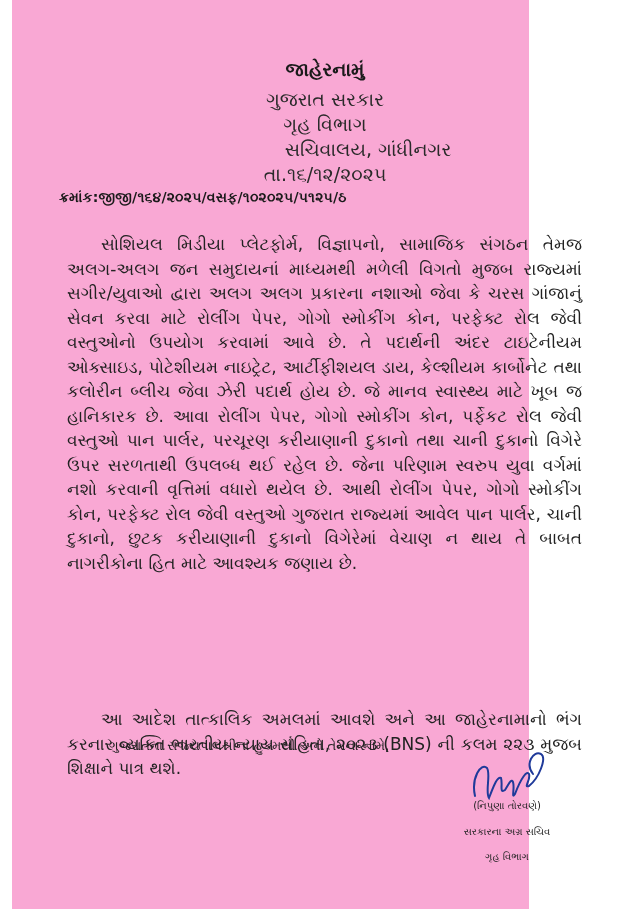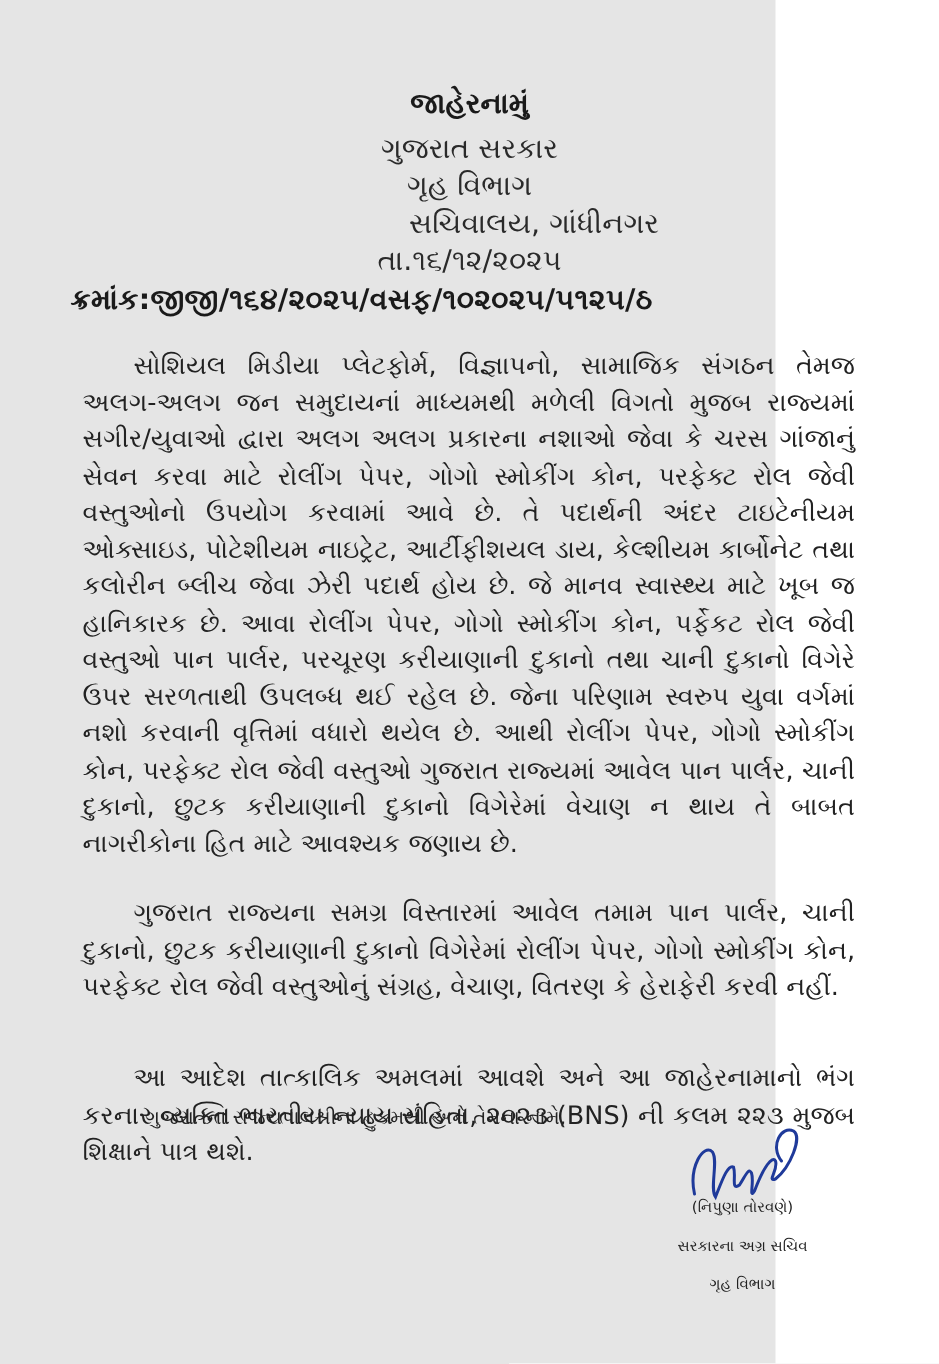--- a/index.html
+++ b/index.html
@@ -1,23 +1,23 @@
 <!DOCTYPE html>
 <html><head>
 <meta charset="utf-8">
 <style>
   html, body { margin: 0; padding: 0; background: #ffffff; }
   body { width: 626px; height: 909px; position: relative; overflow: hidden;
          font-family: "DejaVu Sans", "Liberation Sans", sans-serif; color: #1a1a1a; }
-  .page { position: absolute; left: 0; top: 0; width: 517px; height: 909px; background: #e5e5e5; }
+  .page { position: absolute; left: 12px; top: 0; width: 517px; height: 909px; background: #f9a8d4; }
   .header { position: absolute; left: 0; width: 626px; text-align: center; }
   .title { top: 58px; font-size: 19px; font-weight: bold; }
   .h-line { font-size: 19px; color: #2a2a2a; }
   .l1 { top: 88px; } .l2 { top: 113px; } .l3 { top: 138px; margin-left: 43px; } .l4 { top: 163px; }
-  .refno { position: absolute; left: 47px; top: 189px; font-size: 19px; font-weight: bold; color: #1a1a1a; letter-spacing: 0.2px; }
+  .refno { position: absolute; left: 47px; top: 189px; font-size: 14px; font-weight: bold; color: #1a1a1a; letter-spacing: 0.2px; }
   .para { position: absolute; left: 55px; width: 515px; font-size: 17px; line-height: 24.5px; text-align: justify; color: #222; }
   .para .indent { display: inline-block; width: 34px; }
   .p1 { top: 232px; }
   .p2 { top: 508px; }
   .p3 { top: 597px; }
   .p4 { top: 707px; }
   .closing { position: absolute; left: 97px; top: 738px; font-size: 13.2px; color: #222; }
   .signature { position: absolute; left: 455px; top: 748px; width: 90px; height: 55px; }
   .sig-block { position: absolute; left: 420px; width: 150px; text-align: center; font-size: 10px; color: #222; }
   .s1 { top: 800px; } .s2 { top: 826px; } .s3 { top: 851px; }
@@ -31,21 +31,20 @@
   <div class="header h-line l1">ગુજરાત સરકાર</div>
   <div class="header h-line l2">ગૃહ વિભાગ</div>
   <div class="header h-line l3">સચિવાલય, ગાંધીનગર</div>
   <div class="header h-line l4">તા.૧૬/૧૨/૨૦૨૫</div>
 
   <div class="refno">ક્રમાંક:જીજી/૧૬૪/૨૦૨૫/વસફ/૧૦૨૦૨૫/૫૧૨૫/ઠ</div>
 
   <div class="para p1"><span class="indent"></span><span>સોશિયલ મિડીયા પ્લેટફોર્મ, વિજ્ઞાપનો, સામાજિક સંગઠન તેમજ અલગ-અલગ જન સમુદાયનાં માધ્યમથી મળેલી વિગતો મુજબ રાજ્યમાં સગીર/યુવાઓ દ્વારા અલગ અલગ પ્રકારના નશાઓ જેવા કે ચરસ ગાંજાનું સેવન કરવા માટે રોલીંગ પેપર, ગોગો સ્મોકીંગ કોન, પરફેક્ટ રોલ જેવી વસ્તુઓનો ઉપયોગ કરવામાં આવે છે. તે પદાર્થની અંદર ટાઇટેનીયમ ઓક્સાઇડ, પોટેશીયમ નાઇટ્રેટ, આર્ટીફીશયલ ડાય, કેલ્શીયમ કાર્બોનેટ તથા કલોરીન બ્લીચ જેવા ઝેરી પદાર્થ હોય છે. જે માનવ સ્વાસ્થ્ય માટે ખૂબ જ હાનિકારક છે. આવા રોલીંગ પેપર, ગોગો સ્મોકીંગ કોન, પર્ફેકટ રોલ જેવી વસ્તુઓ પાન પાર્લર, પરચૂરણ કરીયાણાની દુકાનો તથા ચાની દુકાનો વિગેરે ઉપર સરળતાથી ઉપલબ્ધ થઈ રહેલ છે. જેના પરિણામ સ્વરુપ યુવા વર્ગમાં નશો કરવાની વૃત્તિમાં વધારો થયેલ છે. આથી રોલીંગ પેપર, ગોગો સ્મોકીંગ કોન, પરફેક્ટ રોલ જેવી વસ્તુઓ ગુજરાત રાજ્યમાં આવેલ પાન પાર્લર, ચાની દુકાનો, છુટક કરીયાણાની દુકાનો વિગેરેમાં વેચાણ ન થાય તે બાબત નાગરીકોના હિત માટે આવશ્યક જણાય છે.</span></div>
 
 
-  <div class="para p3"><span class="indent"></span><span>ગુજરાત રાજ્યના સમગ્ર વિસ્તારમાં આવેલ તમામ પાન પાર્લર, ચાની દુકાનો, છુટક કરીયાણાની દુકાનો વિગેરેમાં રોલીંગ પેપર, ગોગો સ્મોકીંગ કોન, પરફેક્ટ રોલ જેવી વસ્તુઓનું સંગ્રહ, વેચાણ, વિતરણ કે હેરાફેરી કરવી નહીં.</span></div>
 
   <div class="para p4"><span class="indent"></span><span>આ આદેશ તાત્કાલિક અમલમાં આવશે અને આ જાહેરનામાનો ભંગ કરનાર વ્યક્તિ ભારતીય ન્યાય સંહિતા, ૨૦૨૩ (BNS) ની કલમ ૨૨૩ મુજબ શિક્ષાને પાત્ર થશે.</span></div>
 
   <div class="closing">ગુજરાતના રાજ્યપાલશ્રીના હુકમથી અને તેમના નામે,</div>
 
   <svg class="signature" viewBox="0 0 90 55">
     <path d="M8 48 C 4 30, 14 14, 20 20 C 24 26, 18 44, 22 50 C 26 40, 30 28, 34 30 C 36 36, 32 46, 38 42 C 42 36, 44 30, 46 34 C 48 40, 44 52, 48 46 C 54 30, 60 22, 62 26 C 64 32, 56 40, 62 38 C 72 30, 80 10, 74 6 C 66 2, 58 16, 66 26" fill="none" stroke="#1f3a9a" stroke-width="2" stroke-linecap="round"></path>
   </svg>
 
   <div class="sig-block s1">(નિપુણા તોરવણે)</div>

